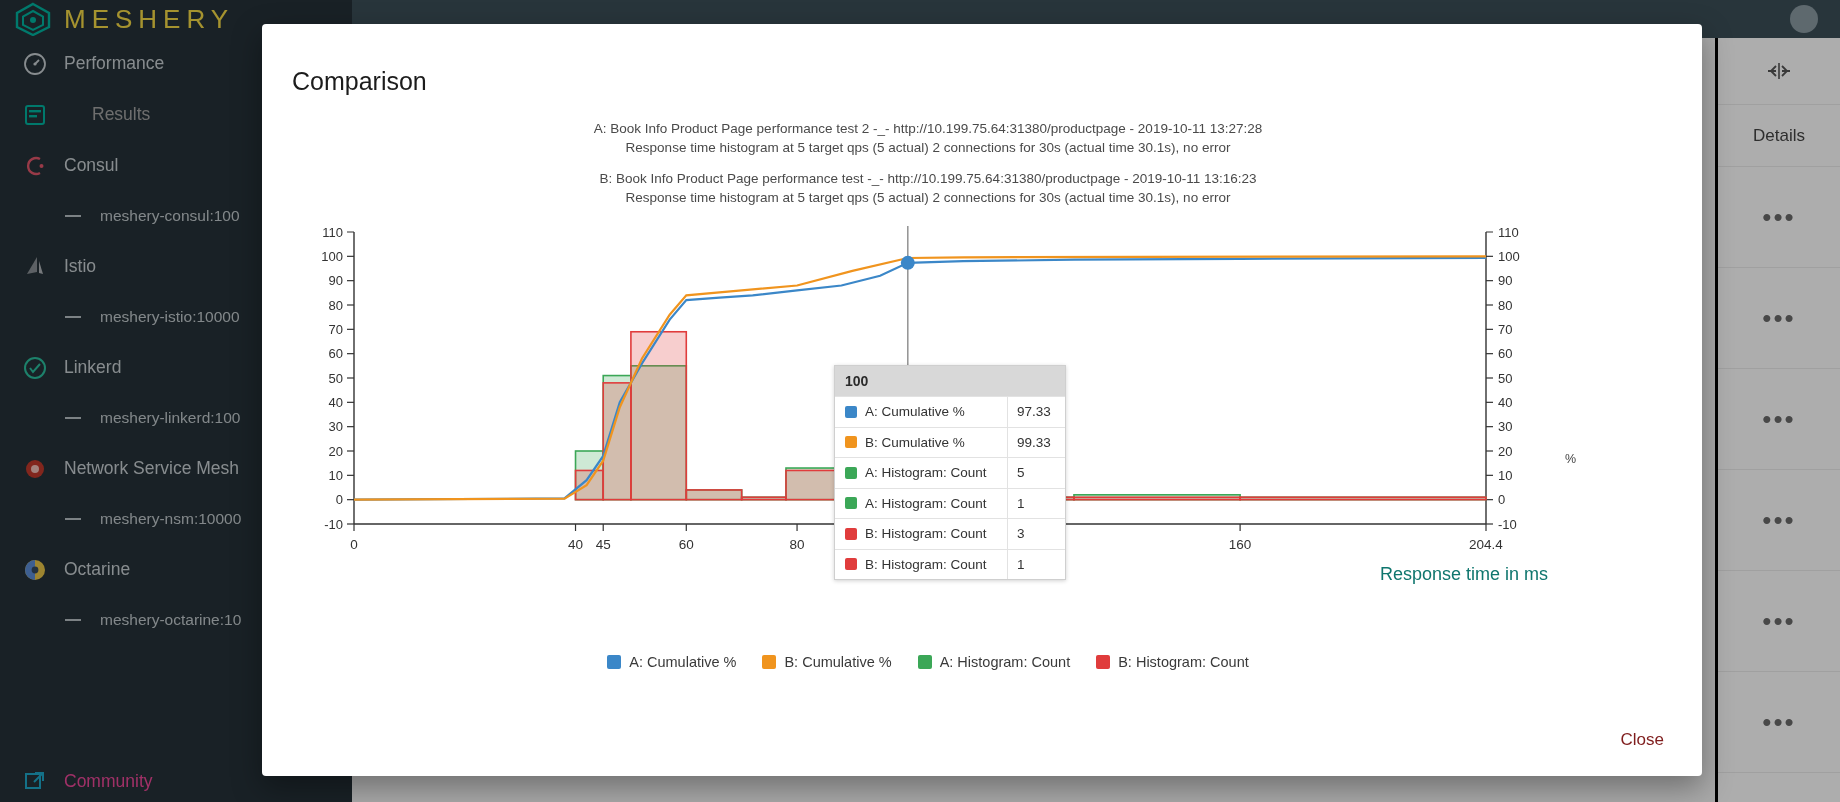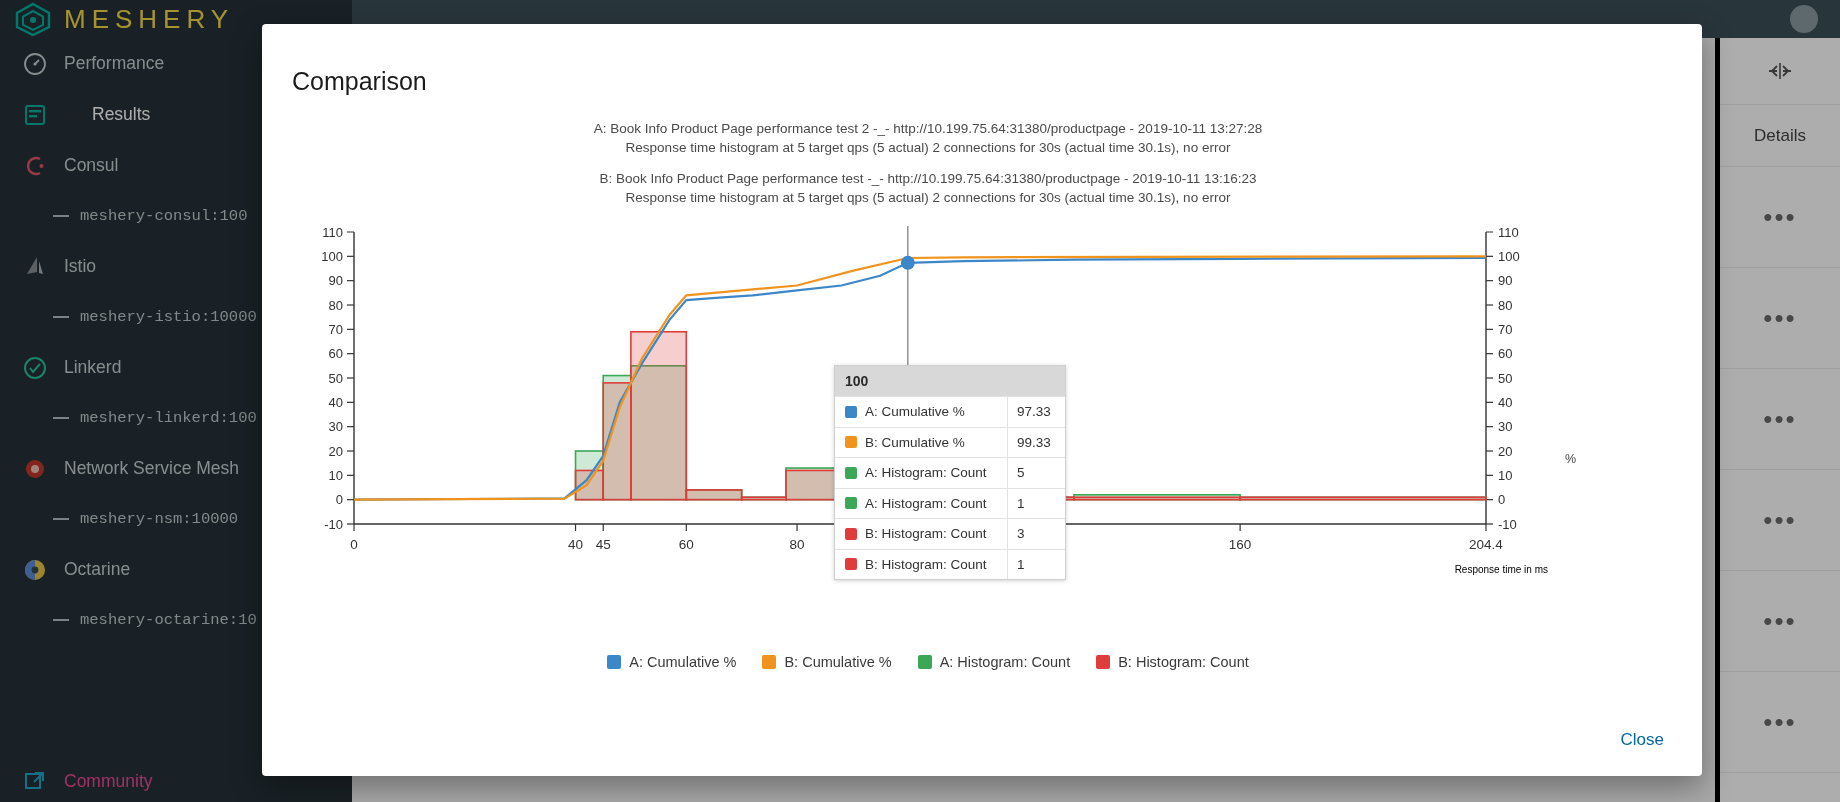--- a/index.html
+++ b/index.html
@@ -42,28 +42,27 @@
   .nav-item {
     display: flex; align-items: center;
     gap: 16px;
     height: 51px;
     padding-left: 22px;
     font-size: 17.5px;
     color: #c8cfd3;
     white-space: nowrap;
   }
   .nav-item.sub {
-    padding-left: 48px;
+    padding-left: 60px;
     font-size: 15.5px;
     color: #c0c8cc;
     height: 50px;
-    gap: 6px;
-    font-family: Liberation Mono, monospace;
-  }
-  .nav-item.active { color: #ffffff; gap: 44px; }
+    gap: 14px;
+  }
+  .nav-item.active { color: #a3a3a3; gap: 44px; }
   .nav-ico { width: 26px; height: 26px; flex: none; display: flex; align-items: center; justify-content: center; }
   .dash { width: 16px; height: 2px; background: #b7c0c5; display: inline-block; }
   .nav-label { overflow: hidden; text-overflow: clip; }
   .community-row {
     position: absolute; left: 0; bottom: 8px;
     display: flex; align-items: center; gap: 16px;
     padding-left: 22px;
     font-size: 17.5px; color: #ec4899;
   }
 
@@ -89,21 +88,21 @@
     position: absolute;
     left: 352px; top: 38px;
     width: 1488px; height: 764px;
     background: #fafafa;
   }
   .right-panel {
     position: absolute;
     right: 0; top: 0;
     width: 125px; height: 764px;
     background: #fff;
-    border-left: 5px solid #000000;
+    border-left: 3px solid #000000;
   }
   .panel-tool {
     height: 67px; display: flex; align-items: center; justify-content: center;
     border-bottom: 1px solid #ececec;
     color: #555;
     font-size: 20px;
   }
   .panel-head {
     height: 62px; display: flex; align-items: center; justify-content: center;
     font-size: 17px; color: #444;
@@ -128,21 +127,21 @@
     border-radius: 4px;
     box-shadow: 0 11px 30px rgba(0,0,0,.35);
     overflow: hidden;
   }
   .modal-title {
     position: absolute; left: 30px; top: 43px;
     font-size: 25px; color: #1c1c1c;
   }
   .close-btn {
     position: absolute; right: 28px; bottom: 18px;
-    font-size: 17px; color: #0369a1;
+    font-size: 17px; color: #7f1d1d;
     background: none; border: none;
     padding: 8px 10px;
     cursor: pointer;
     font-family: "Liberation Sans", sans-serif;
   }
 
   
   .chart-wrap {
     position: absolute;
     left: 0; top: 95px;
@@ -210,21 +209,21 @@
     color: #333;
   }
   .tt-sq { width: 12px; height: 12px; display: inline-block; border-radius: 2px; }
 
   .axis-unit {
     position: absolute; right: 18px; top: 333px;
     font-size: 12.5px; color: #444;
   }
   .xaxis-title {
     position: absolute; right: 46px; top: 445px;
-    font-size: 10px; color: #000000;
+    font-size: 18px; color: #0f766e;
   }
 </style>
 </head>
 <body>
 
 <div id="app">
 
   <div class="sidebar">
     <div class="brand">
       <span class="brand-logo">

